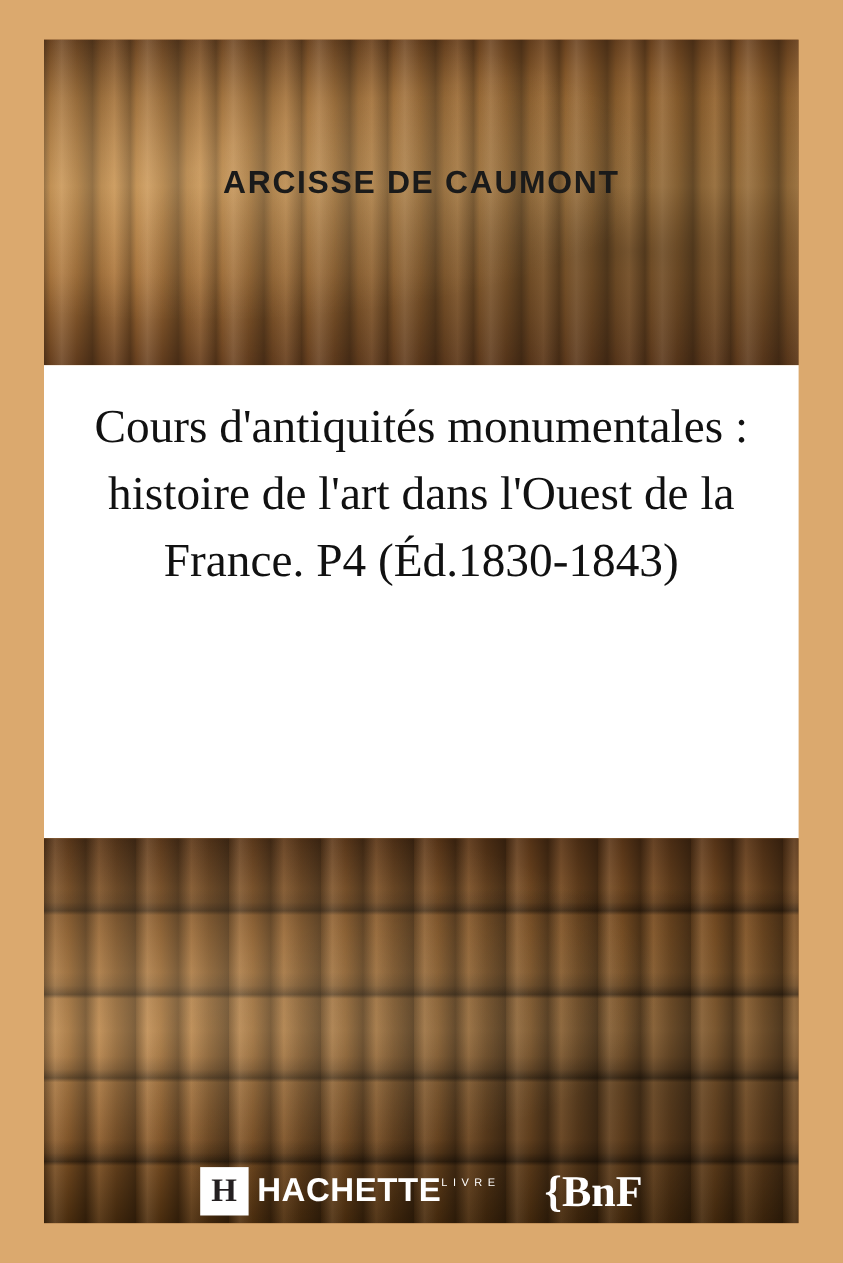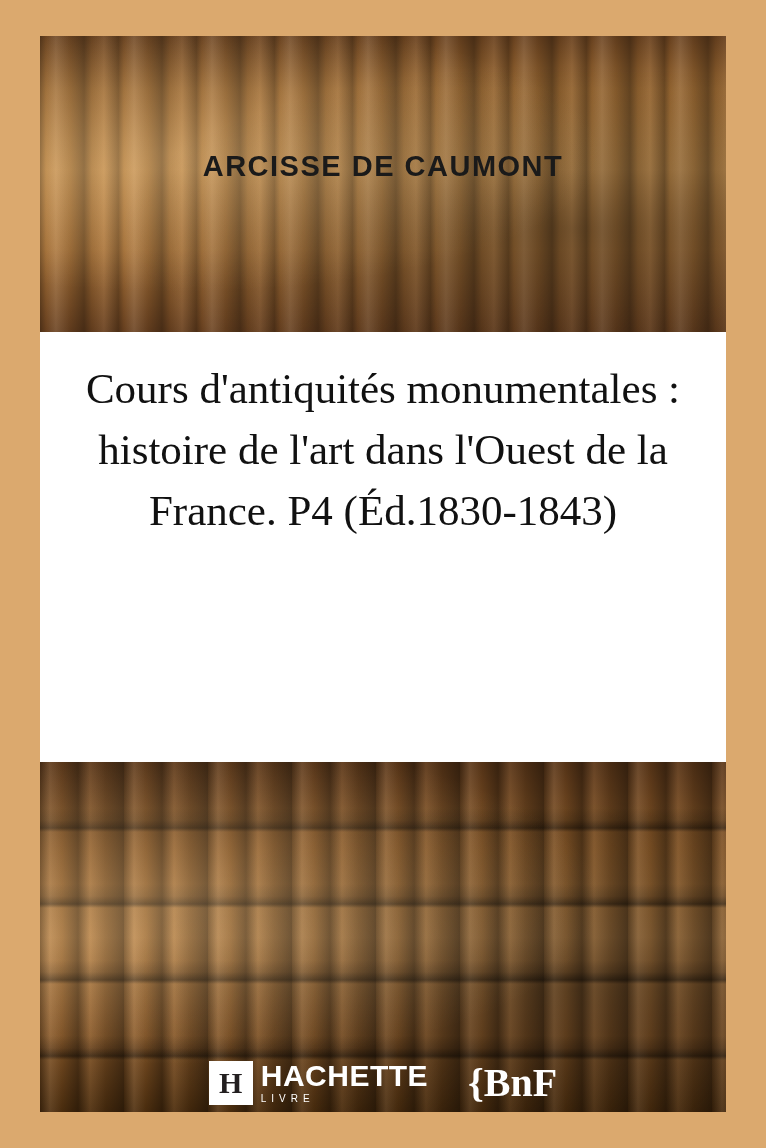--- a/index.html
+++ b/index.html
@@ -143,21 +143,20 @@
     font-family: "Liberation Serif", serif;
     font-size: 30px;
     font-weight: bold;
     display: flex;
     align-items: center;
     justify-content: center;
     line-height: 1;
   }
   .hachette-words {
     display: flex;
-    flex-direction: column;
     justify-content: flex-end;
   }
   .hachette-name {
     color: #ffffff;
     font-family: "Liberation Sans", sans-serif;
     font-weight: bold;
     font-size: 30px;
     letter-spacing: 0.5px;
     line-height: 1;
   }

